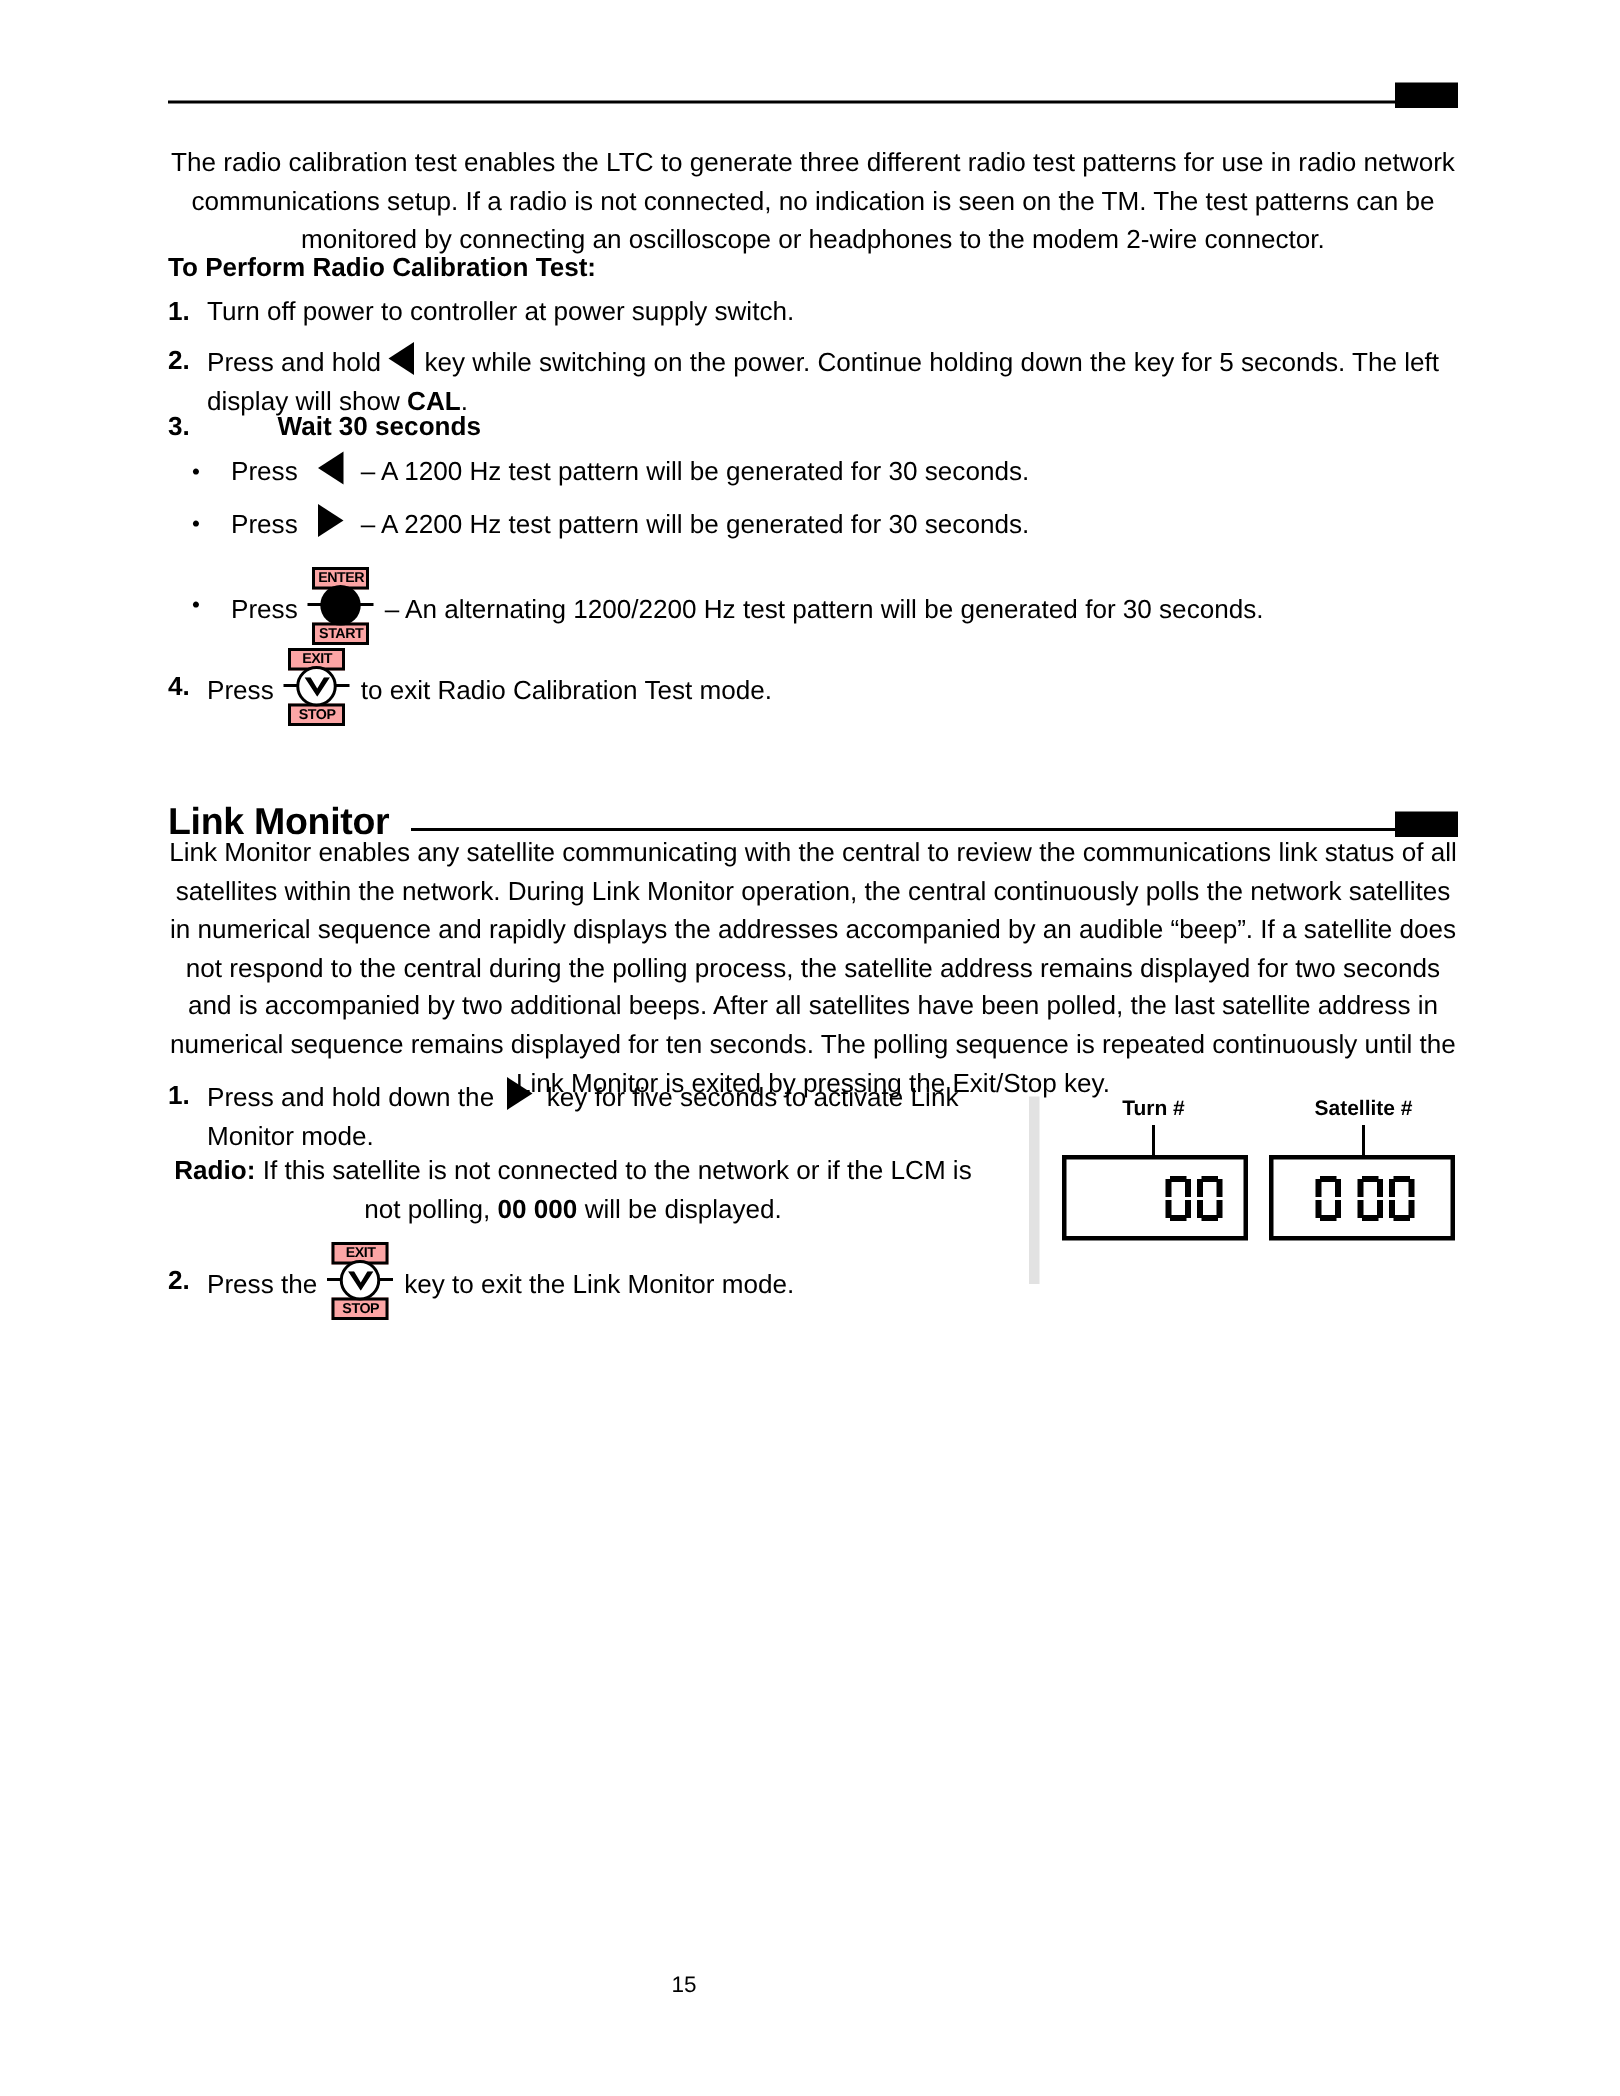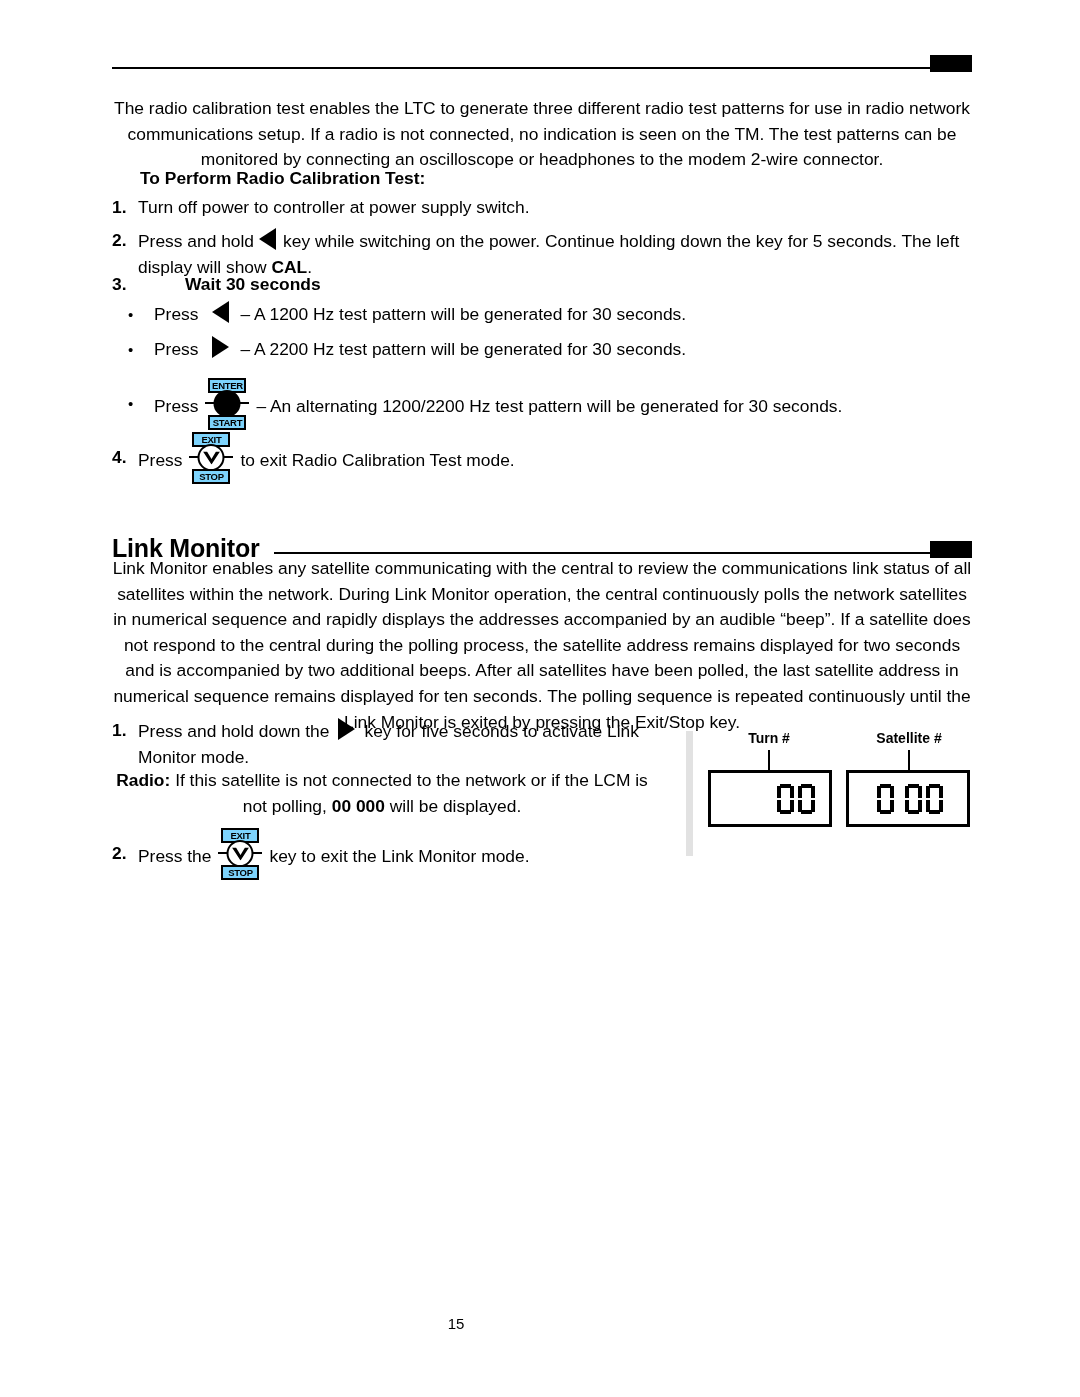--- a/index.html
+++ b/index.html
@@ -124,21 +124,21 @@
     vertical-align: -18px;
     margin: 0 6px;
   }
   .keyicon .cap {
     position: absolute;
     left: 4px;
     width: 38px;
     height: 15px;
     border: 2px solid #000;
     box-sizing: border-box;
-    background: #7dd3fc;
+    background: #fca5a5;
     font-size: 9.5px;
     font-weight: bold;
     line-height: 11px;
     text-align: center;
     letter-spacing: -0.3px;
     z-index: 1;
   }
   .keyicon .cap.top { top: 0; }
   .keyicon .cap.bot { bottom: 0; }
   .keyicon .stem {
@@ -256,21 +256,21 @@
 
 <div class="page">
 
   <div class="section-head" style="top:54px;">
     <span class="rule"></span>
     <span class="endblock"></span>
   </div>
 
   <div class="para" style="top:96px;">The radio calibration test enables the LTC to generate three different radio test patterns for use in radio network communications setup. If a radio is not connected, no indication is seen on the TM. The test patterns can be monitored by connecting an oscilloscope or headphones to the modem 2-wire connector.</div>
 
-  <div class="sub-head" style="top:167px;margin-left:28px;">To Perform Radio Calibration Test:</div>
+  <div class="sub-head" style="top:167px;">To Perform Radio Calibration Test:</div>
 
   <div class="step" style="top:195px; left:112px; width:860px;">
     <span class="num">1.</span>
     <span class="txt">Turn off power to controller at power supply switch.</span>
   </div>
 
   <div class="step" style="top:228px; left:112px; width:860px;">
     <span class="num">2.</span>
     <span class="txt"><span>Press and hold</span><span class="tri tri-left"></span><span>key while switching on the power. Continue holding down the key for 5 seconds. The left display will show</span> <span class="inline-b">CAL</span><span>.</span></span>
   </div>

